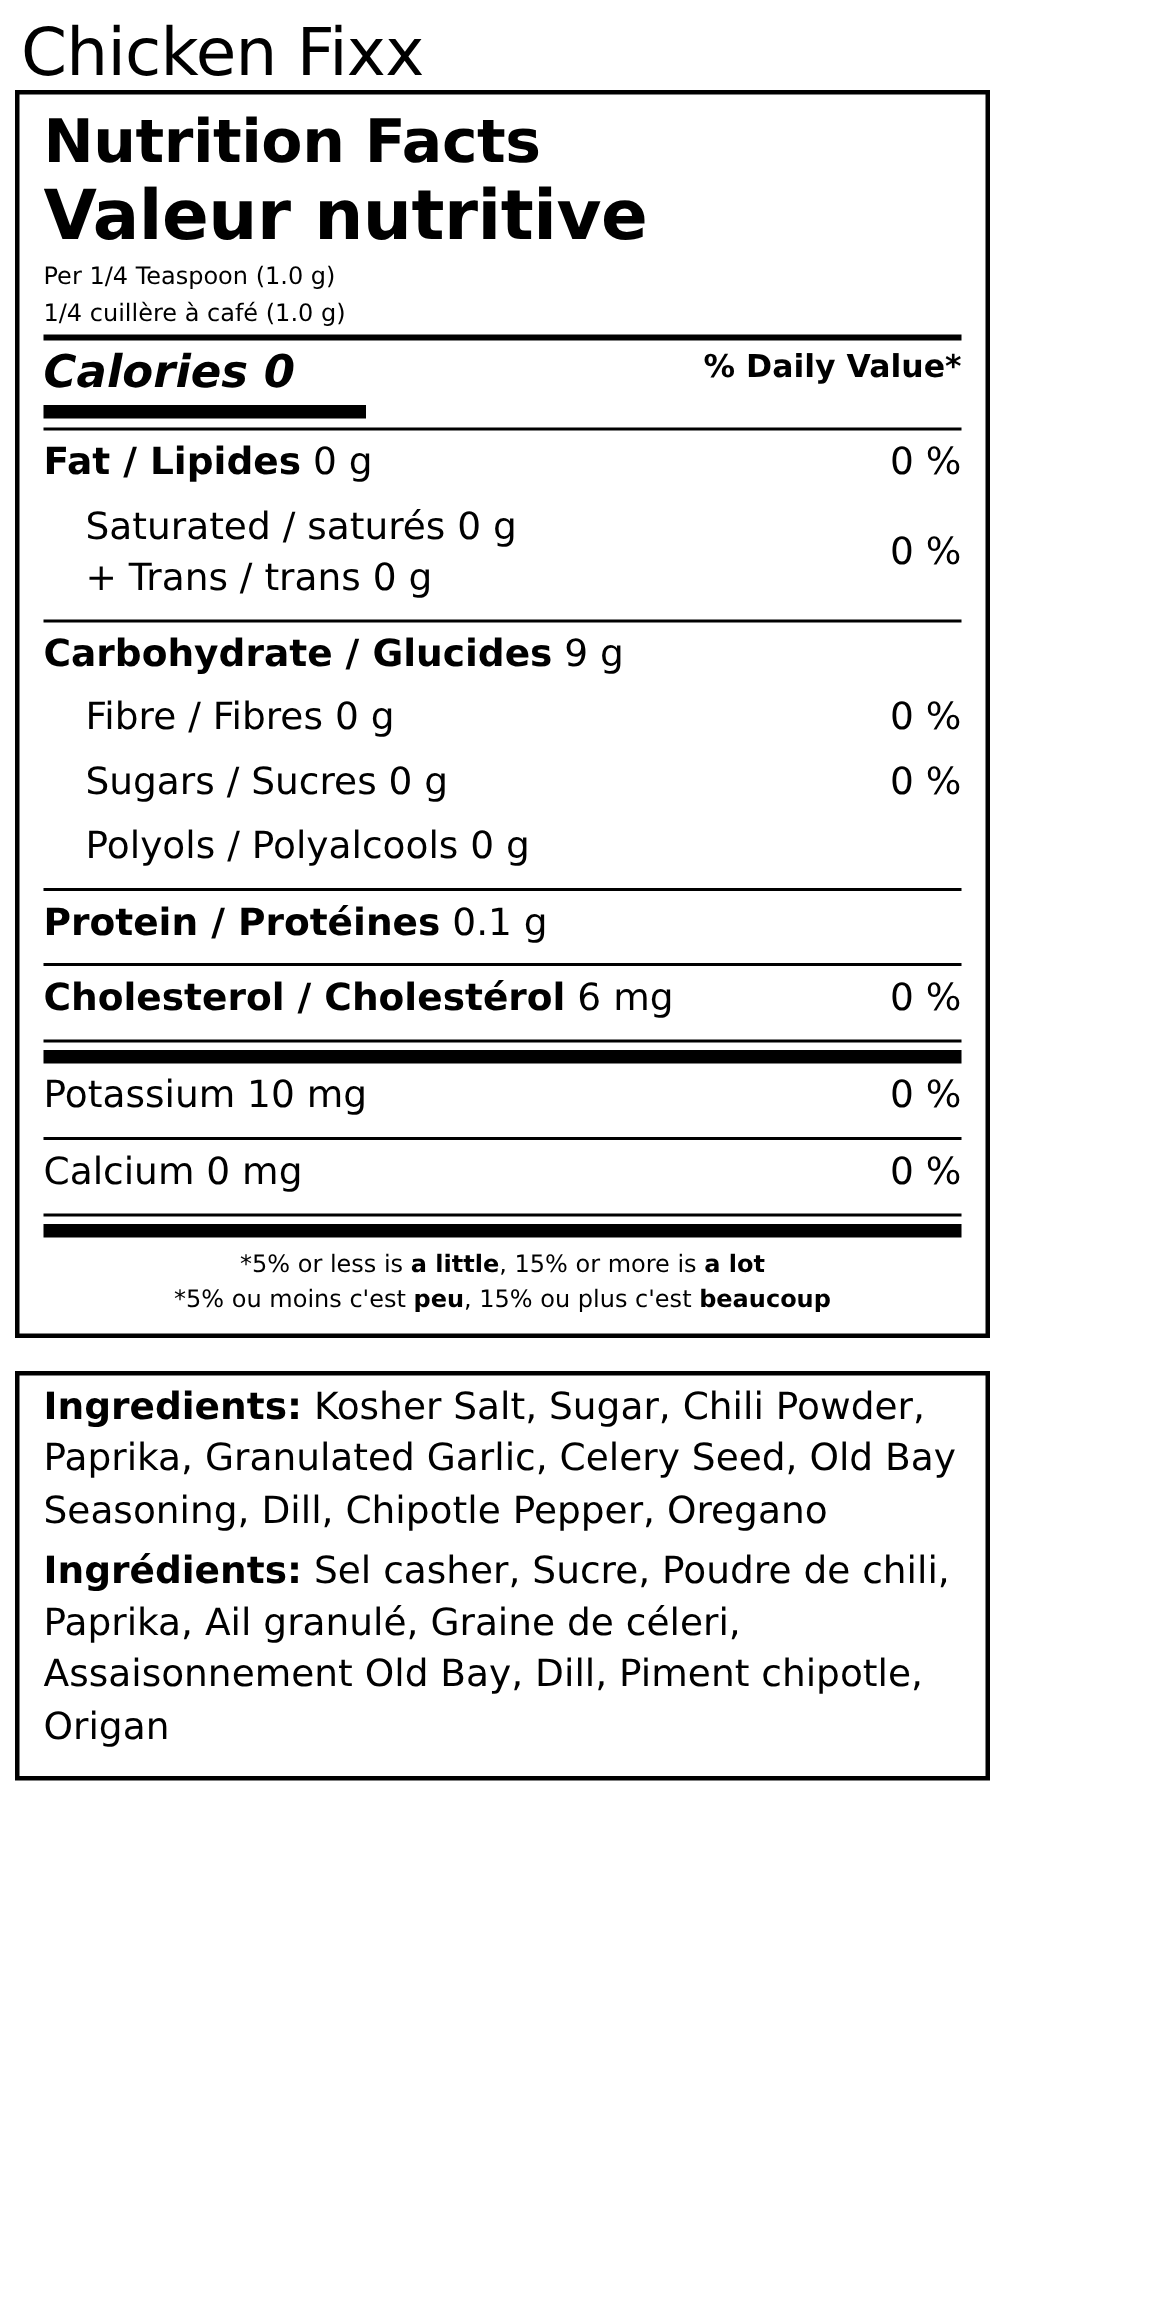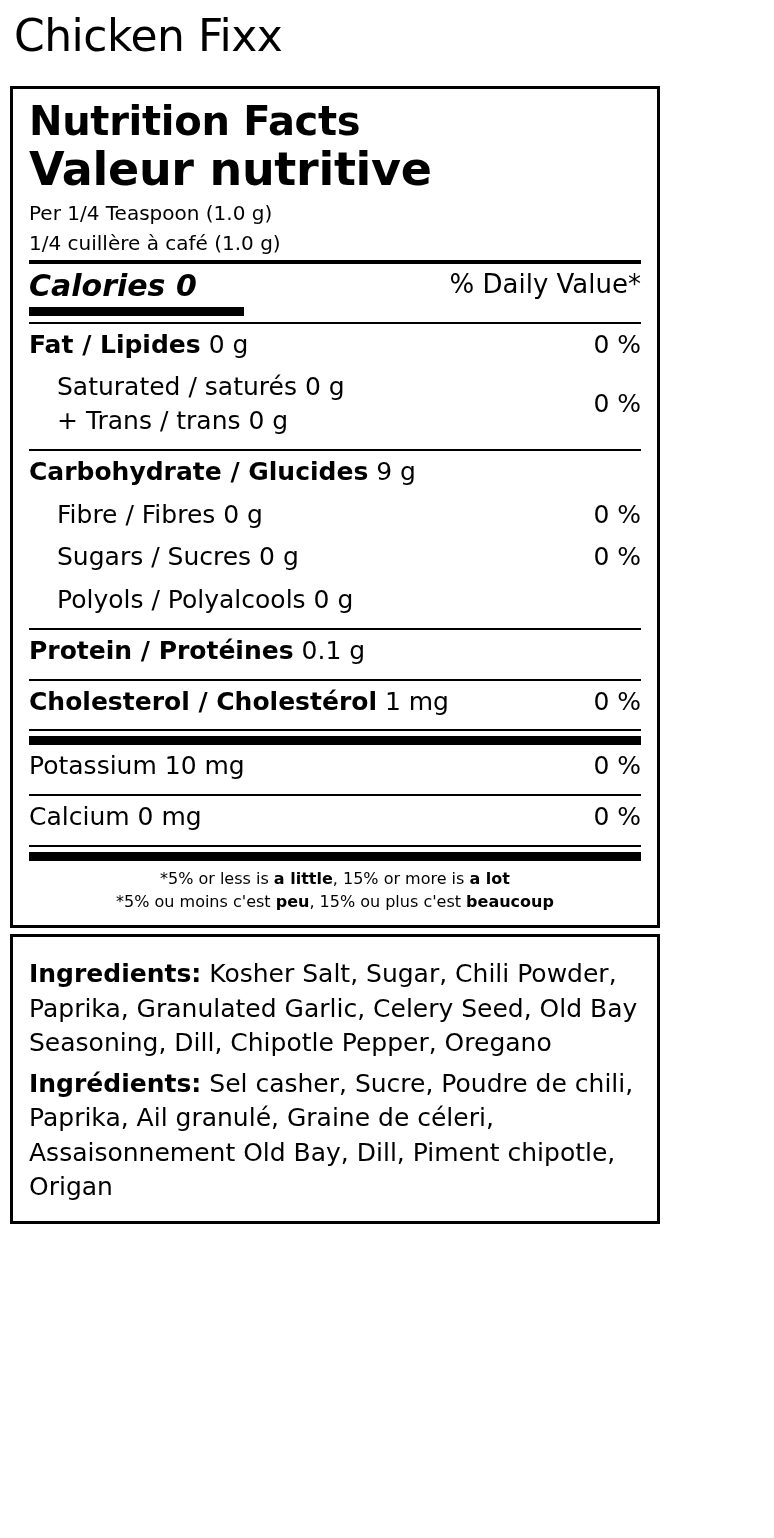--- a/index.html
+++ b/index.html
@@ -27,39 +27,38 @@
   .product-title {
     font-size: 44px;
     font-weight: 400;
     letter-spacing: -0.5px;
     padding: 12px 4px 0 4px;
     line-height: 1.1;
   }
 
   
   .nutrition-panel {
-    margin-top: 26px;
     border: 3px solid #000;
     padding: 10px 16px 12px 16px;
     box-sizing: border-box;
   }
   .nf-title {
     font-size: 40px;
     font-weight: bold;
     line-height: 1.12;
     letter-spacing: -0.3px;
   }
   .nf-title-2 {
     font-size: 46px;
     font-weight: bold;
     line-height: 1.12;
     letter-spacing: -0.3px;
   }
   .serving {
-    font-size: 20px;
+    font-size: 16px;
     line-height: 1.3;
     margin-top: 4px;
   }
 
   .rule-thin { border-top: 2px solid #000; margin: 6px 0 0 0; }
   .rule-med  { border-top: 4px solid #000; margin: 4px 0 0 0; }
   .rule-thick{ border-top: 9px solid #000; margin: 5px 0 0 0; }
 
   .row {
     display: flex;
@@ -78,22 +77,22 @@
     justify-content: space-between;
     align-items: flex-start;
     padding: 4px 0 2px 0;
   }
   .calories {
     font-size: 30px;
     font-weight: bold;
     font-style: italic;
   }
   .dv-head {
-    font-size: 26px;
-    font-weight: normal;
+    font-size: 21px;
+    font-weight: bold;
     text-align: right;
     line-height: 1.28;
   }
   .cal-underline {
     border-top: 9px solid #000;
     width: 215px;
     margin-top: 2px;
   }
 
   b, .b { font-weight: bold; }
@@ -106,23 +105,23 @@
 
   .footnote {
     font-size: 16px;
     line-height: 1.45;
     padding-top: 6px;
     text-align: center;
   }
 
   
   .ingredients-panel {
-    margin-top: 6px;
+    margin-top: 22px;
     border: 3px solid #000;
-    padding: 20px 16px 16px 16px;
+    padding: 4px 16px 16px 16px;
     box-sizing: border-box;
   }
   .ing-block {
     font-size: 25px;
     line-height: 1.38;
   }
   .ing-block + .ing-block { margin-top: 6px; }
   .ing-label { font-weight: bold; }
 </style>
 </head>
@@ -186,21 +185,21 @@
     </div>
 
     <div class="rule-thin"></div>
     <div class="row">
       <div class="left"><span class="b">Protein / Protéines</span> <span>0.1 g</span></div>
       <div class="right"></div>
     </div>
 
     <div class="rule-thin"></div>
     <div class="row">
-      <div class="left"><span class="b">Cholesterol / Cholestérol</span> <span>1 mg</span></div>
+      <div class="left"><span class="b">Cholesterol / Cholestérol</span> <span>6 mg</span></div>
       <div class="right">0 %</div>
     </div>
 
     <div class="rule-thin"></div>
 
     <div class="rule-thick"></div>
     <div class="row">
       <div class="left">Potassium 10 mg</div>
       <div class="right">0 %</div>
     </div>

